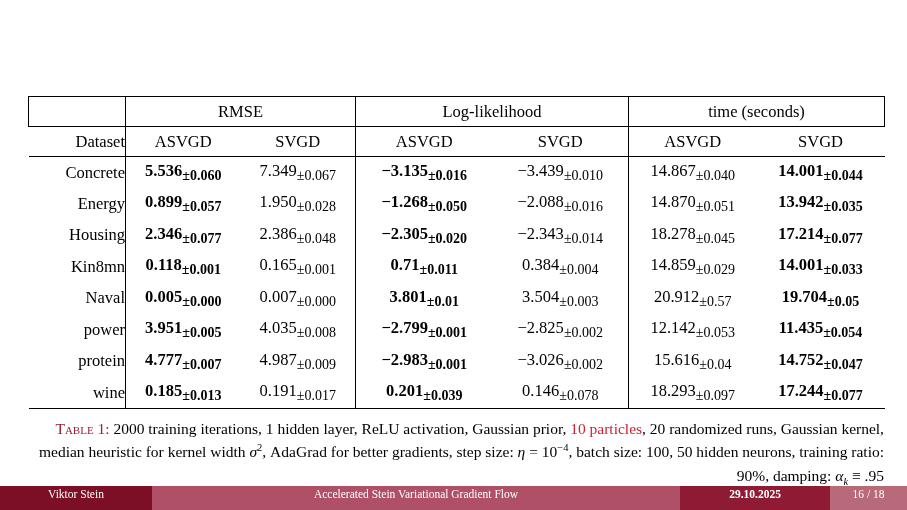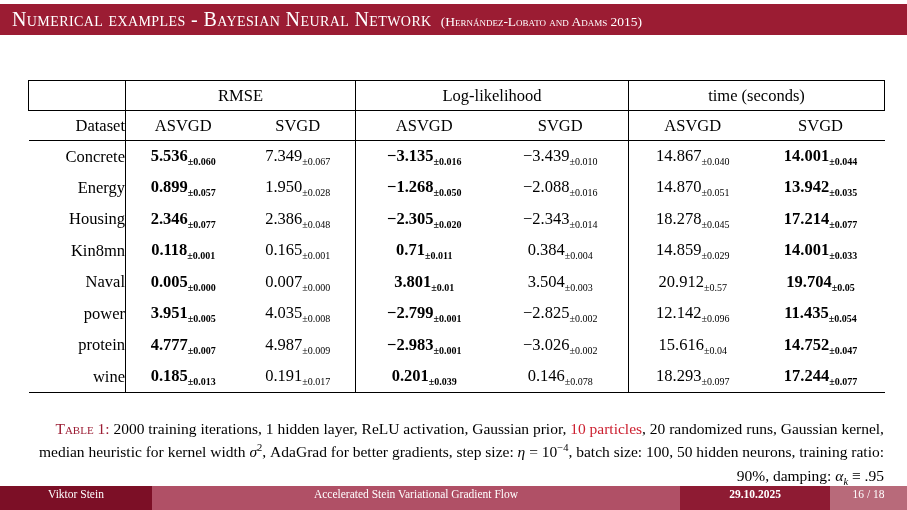--- a/index.html
+++ b/index.html
@@ -18,35 +18,35 @@
     color:#fff; display:flex; align-items:center; padding:0 12px;
   }
   .ft-main { font-variant:small-caps; font-size:20px; letter-spacing:.4px; white-space:nowrap; }
   .ft-ref  { font-variant:small-caps; font-size:13.5px; margin-left:9px; padding-top:4px; white-space:nowrap; }
 
   
   .intro { position:absolute; top:61px; left:28px; font-size:17.5px; }
 
   
   table.results {
-    position:absolute; top:80px; left:28px; width:856px;
+    position:absolute; top:96px; left:28px; width:856px;
     border-collapse:collapse; table-layout:fixed; font-size:16.5px;
   }
   .results col.c0{width:97px}.results col.c1{width:115px}.results col.c2{width:115px}
   .results col.c3{width:137px}.results col.c4{width:136px}
   .results col.c5{width:128px}.results col.c6{width:128px}
   .results td, .results th { text-align:center; vertical-align:middle; font-weight:normal; }
   tr.grp td { height:30px; border-top:1.2px solid #000; border-bottom:1.2px solid #000; border-left:1.2px solid #000; }
   tr.grp td:last-child { border-right:1.2px solid #000; }
   tr.colhdr th { height:30px; border-bottom:1.2px solid #000; }
   .sep { border-left:1.2px solid #000; }
   .results tbody td, .results tbody th { height:31.5px; }
   .results tbody tr:last-child td, .results tbody tr:last-child th { border-bottom:1.2px solid #000; }
   th.ds, td.ds { text-align:right; padding-left:8px; }
-  .results sub { font-size:10px;margin-top:18px; }
+  .results sub { font-size:14px;margin-top:18px; }
   .b { font-weight:bold; }
 
   
   .caption {
     position:absolute; top:417px; left:26px; width:858px;
     font-size:15.5px; line-height:1.5;text-align:right;
   }
   .seg-label { color:var(--structure,#9b1c33); font-variant:small-caps; }
   .seg-alert { color:var(--alert,#cc2030); }
   .it { font-style:italic; }
@@ -60,24 +60,20 @@
   .fl-author { width:152px; background:var(--footer_author_bg,#7c0f26); }
   .fl-title  { flex:1;      background:var(--footer_title_bg,#b05066); }
   .fl-date   { width:150px; background:var(--footer_date_bg,#8e1b33);font-weight:bold; }
   .fl-page   { width:77px;  background:var(--footer_page_bg,#b86a7a); }
 </style>
 </head>
 <body>
 
 <div class="slide">
 
-  <header class="frametitle">
-    <span class="ft-main">Numerical examples - Bayesian Neural Network</span>
-    <span class="ft-ref">(Hernández-Lobato and Adams 2015)</span>
-  </header>
 
 
   <table class="results">
     <colgroup>
       <col class="c0">
         <col class="c1">
         <col class="c2">
         <col class="c3">
       <col class="c4">
         <col class="c5">
@@ -145,21 +141,21 @@
           <td><span>3.504<sub>±0.003</sub></span></td>
           <td class="sep"><span>20.912<sub>±0.57</sub></span></td>
           <td><span class="b">19.704<sub>±0.05</sub></span></td>
         </tr>
         <tr>
           <th class="ds">power</th>
           <td class="sep"><span class="b">3.951<sub>±0.005</sub></span></td>
           <td><span>4.035<sub>±0.008</sub></span></td>
           <td class="sep"><span class="b">−2.799<sub>±0.001</sub></span></td>
           <td><span>−2.825<sub>±0.002</sub></span></td>
-          <td class="sep"><span>12.142<sub>±0.096</sub></span></td>
+          <td class="sep"><span>12.142<sub>±0.053</sub></span></td>
           <td><span class="b">11.435<sub>±0.054</sub></span></td>
         </tr>
         <tr>
           <th class="ds">protein</th>
           <td class="sep"><span class="b">4.777<sub>±0.007</sub></span></td>
           <td><span>4.987<sub>±0.009</sub></span></td>
           <td class="sep"><span class="b">−2.983<sub>±0.001</sub></span></td>
           <td><span>−3.026<sub>±0.002</sub></span></td>
           <td class="sep"><span>15.616<sub>±0.04</sub></span></td>
           <td><span class="b">14.752<sub>±0.047</sub></span></td>

